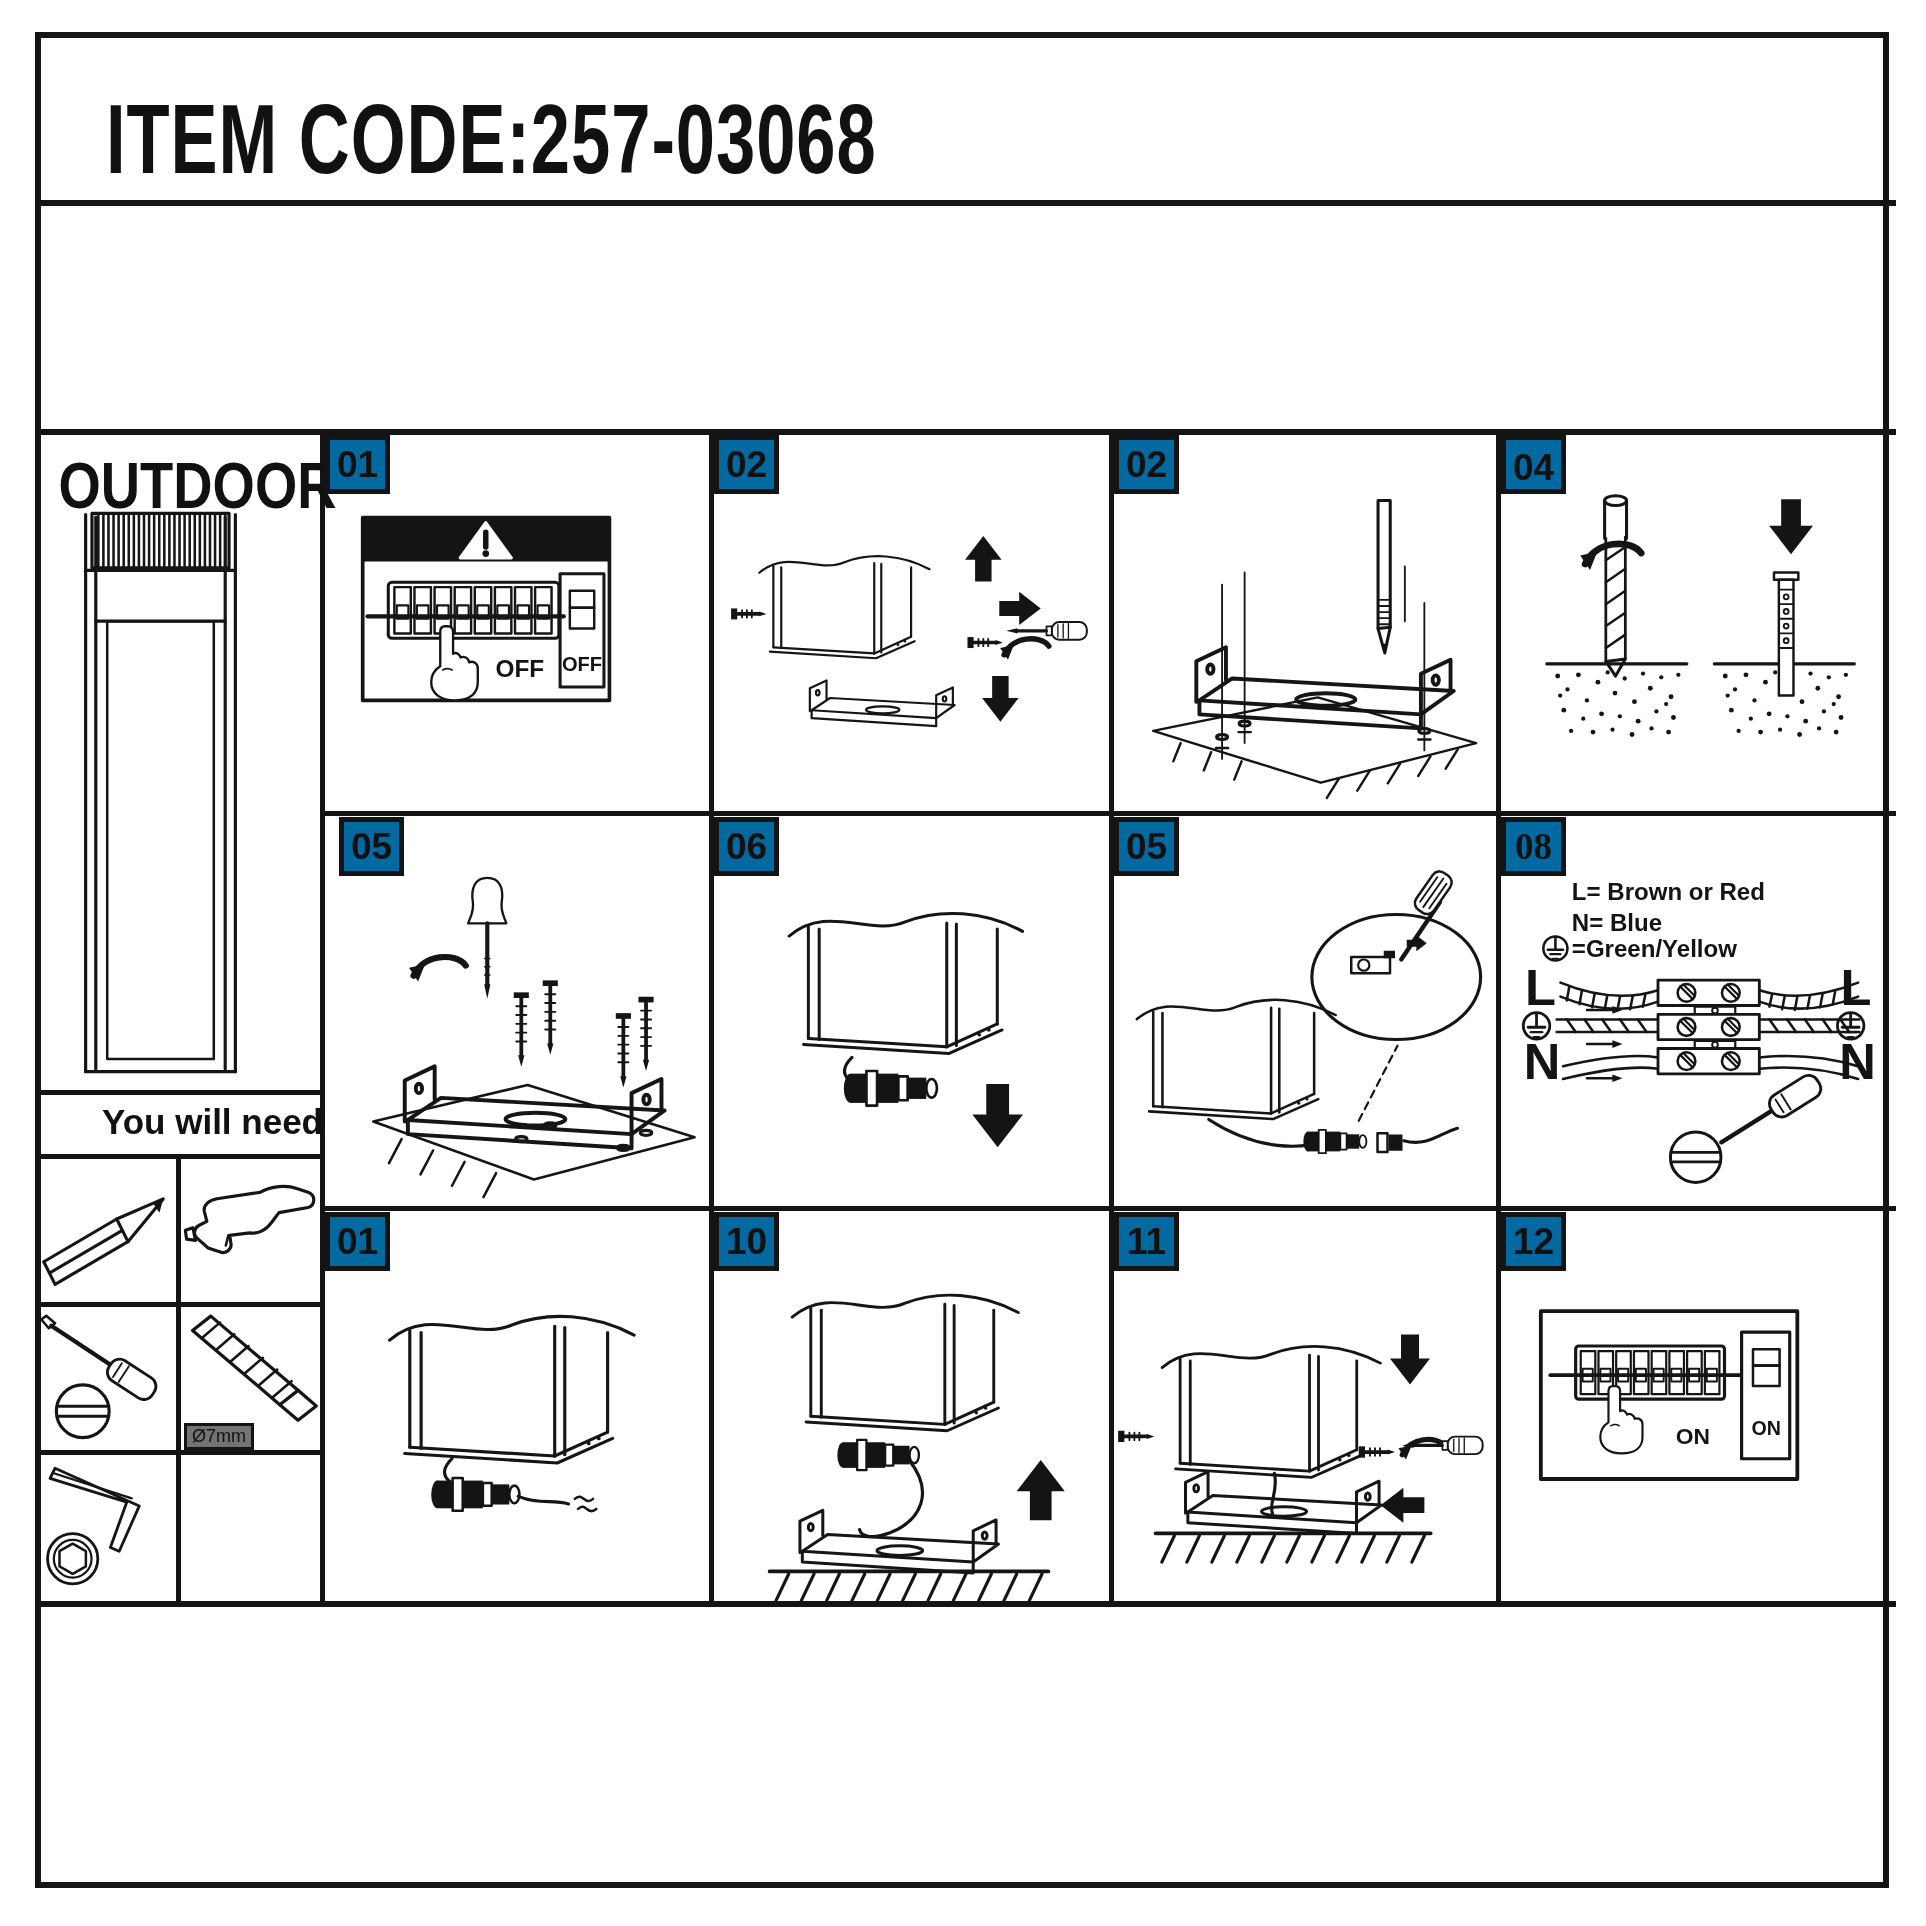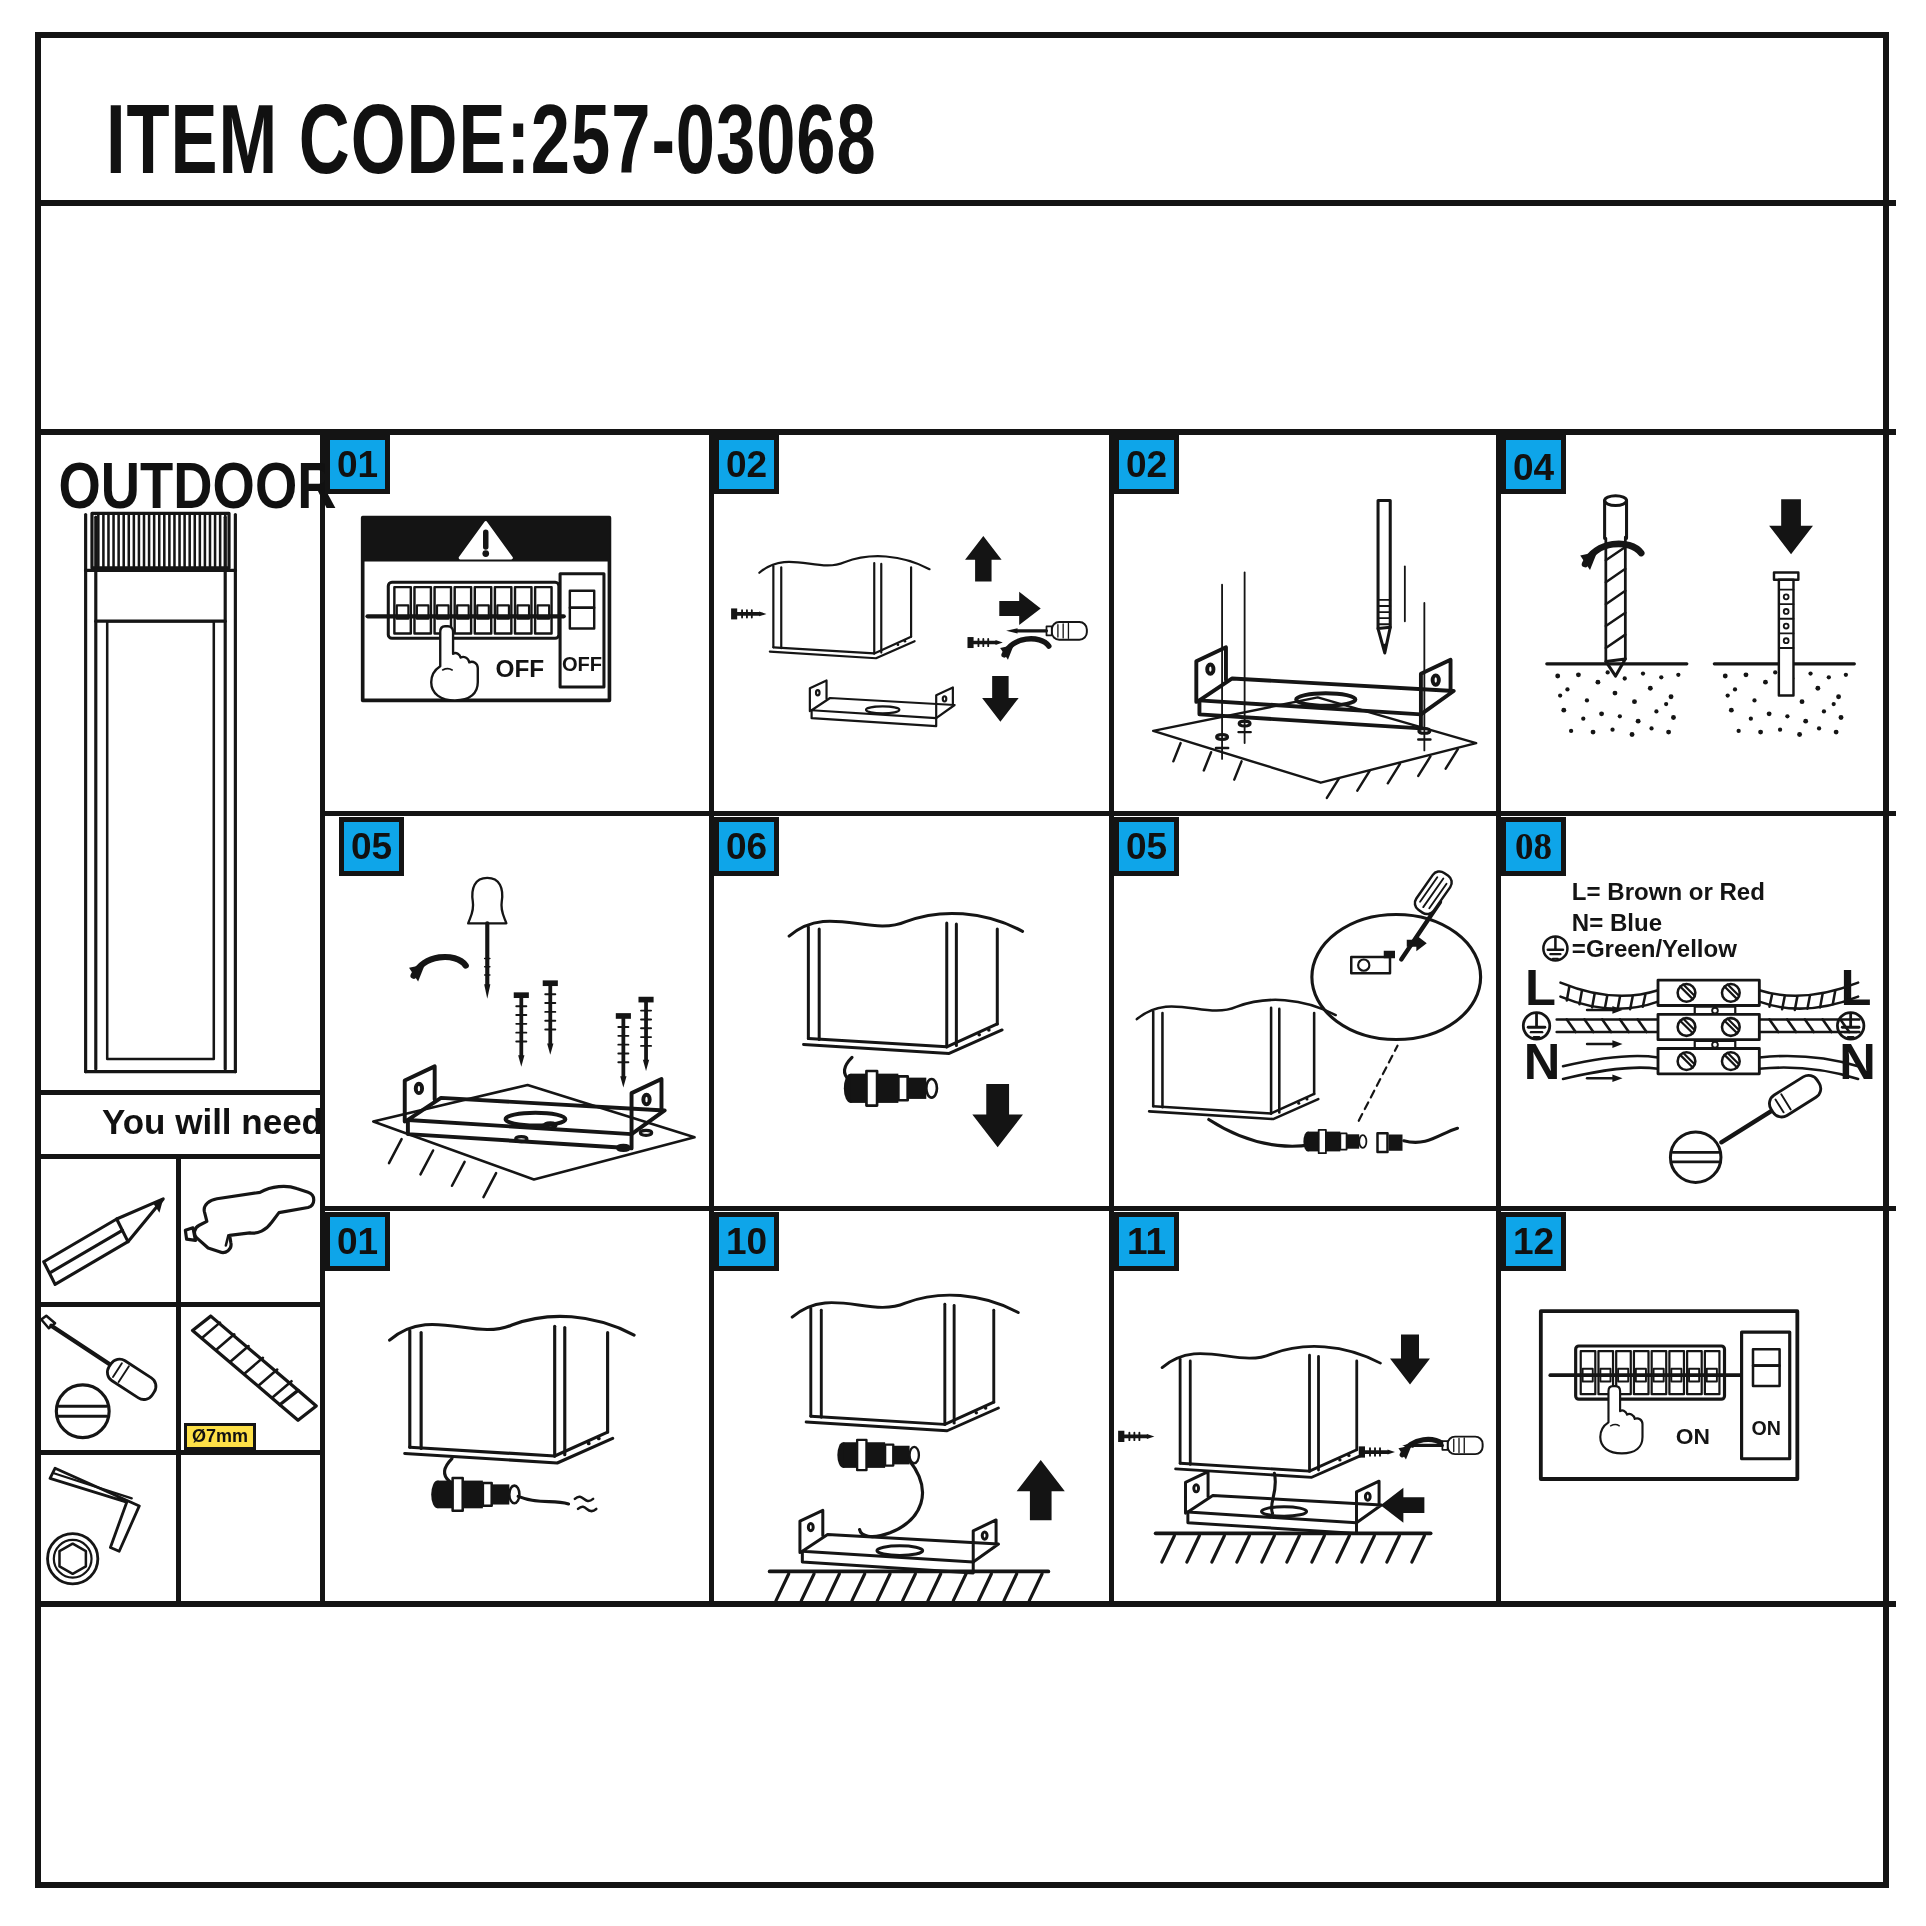--- a/index.html
+++ b/index.html
@@ -2,22 +2,22 @@
 <html style="font-size:10.3px"><head>
 <meta charset="utf-8">
 <style>
   html,body{margin:0;padding:0;background:#fff;}
   body{width:1926px;height:1926px;position:relative;font-family:"Liberation Sans",sans-serif;color:#111;}
   .ln{position:absolute;background:#141414;}
   .sheet-border{position:absolute;left:35px;top:32px;width:1854px;height:1856px;border:6.4px solid #141414;box-sizing:border-box;background:#fff;}
   .item-code{position:absolute;left:106px;top:83px;font-size:98px;font-weight:bold;letter-spacing:1.3px;transform:scaleX(0.72);transform-origin:left center;white-space:nowrap;}
   .outdoor{position:absolute;left:37px;top:449px;width:286px;text-align:center;font-size:64px;font-weight:bold;transform:scaleX(0.85);transform-origin:center;white-space:nowrap;}
   .ywn{position:absolute;left:37px;top:1102px;width:286px;text-align:right;font-size:35px;font-weight:bold;white-space:nowrap;}
-  .badge{position:absolute;width:55px;height:49px;border:5.8px solid #141414;background:#0ea5e9;box-sizing:content-box;display:flex;align-items:center;justify-content:center;font-size:37px;font-weight:bold;}
-  .sizebox{position:absolute;border:3.2px solid #141414;background:#fde047;font-size:18px;font-weight:bold;padding:1.3px 5.1px;line-height:1;}
+  .badge{position:absolute;width:55px;height:49px;border:5.8px solid #141414;background:#0369a1;box-sizing:content-box;display:flex;align-items:center;justify-content:center;font-size:37px;font-weight:bold;}
+  .sizebox{position:absolute;border:3.2px solid #141414;background:#737373;font-size:18px;font-weight:normal;padding:1.3px 5.1px;line-height:1;}
   svg.art{position:absolute;overflow:visible;}
   svg text{font-family:"Liberation Sans",sans-serif;font-weight:bold;fill:#141414;stroke:none;}
 </style>
 </head>
 <body>
 
 <svg width="0" height="0" style="position:absolute" aria-hidden="true">
   <defs>
     <symbol id="heater" viewBox="0 0 400 270" overflow="visible">
       <path d="M6,70 C70,15 140,72 200,46 C258,24 330,28 394,62"></path>

